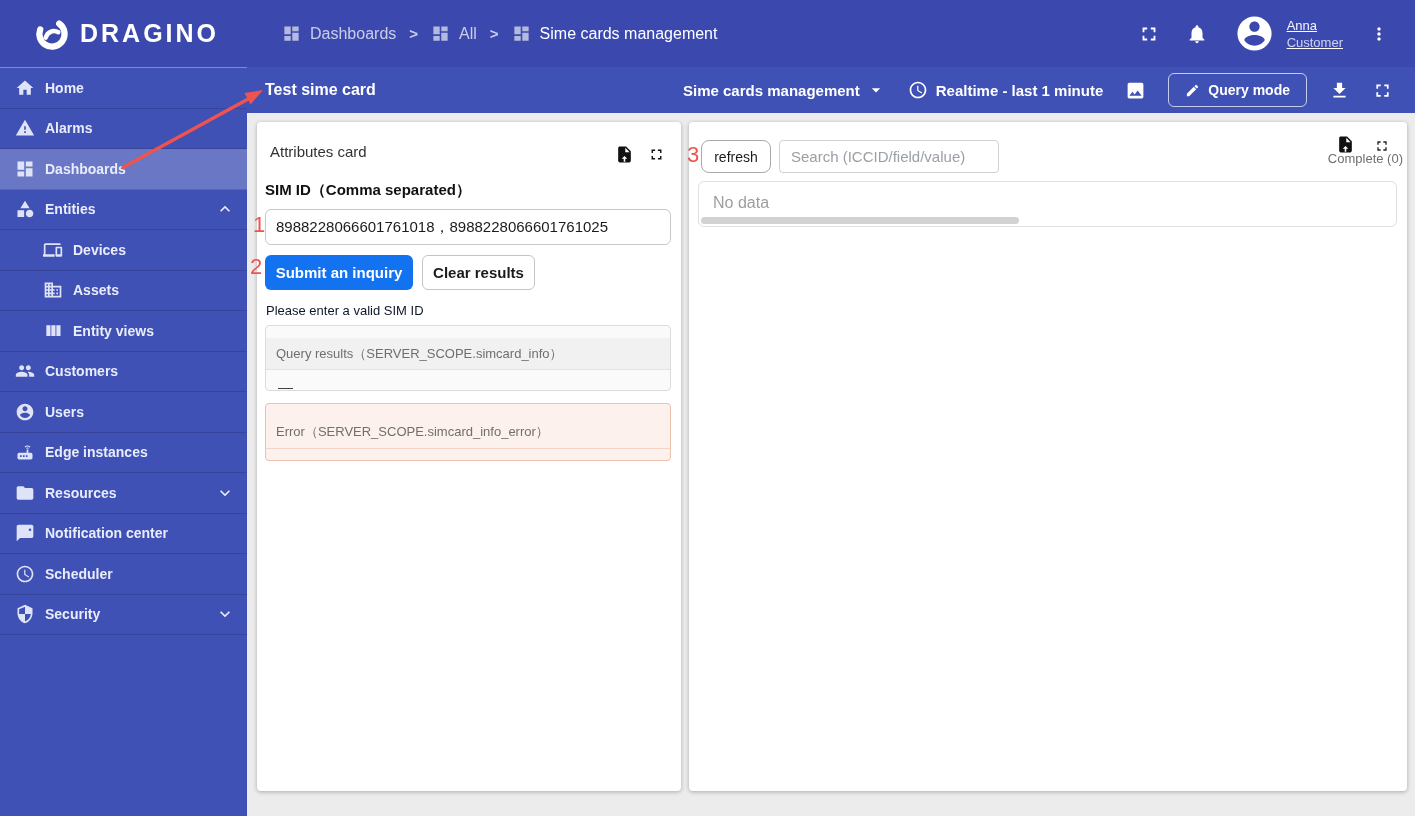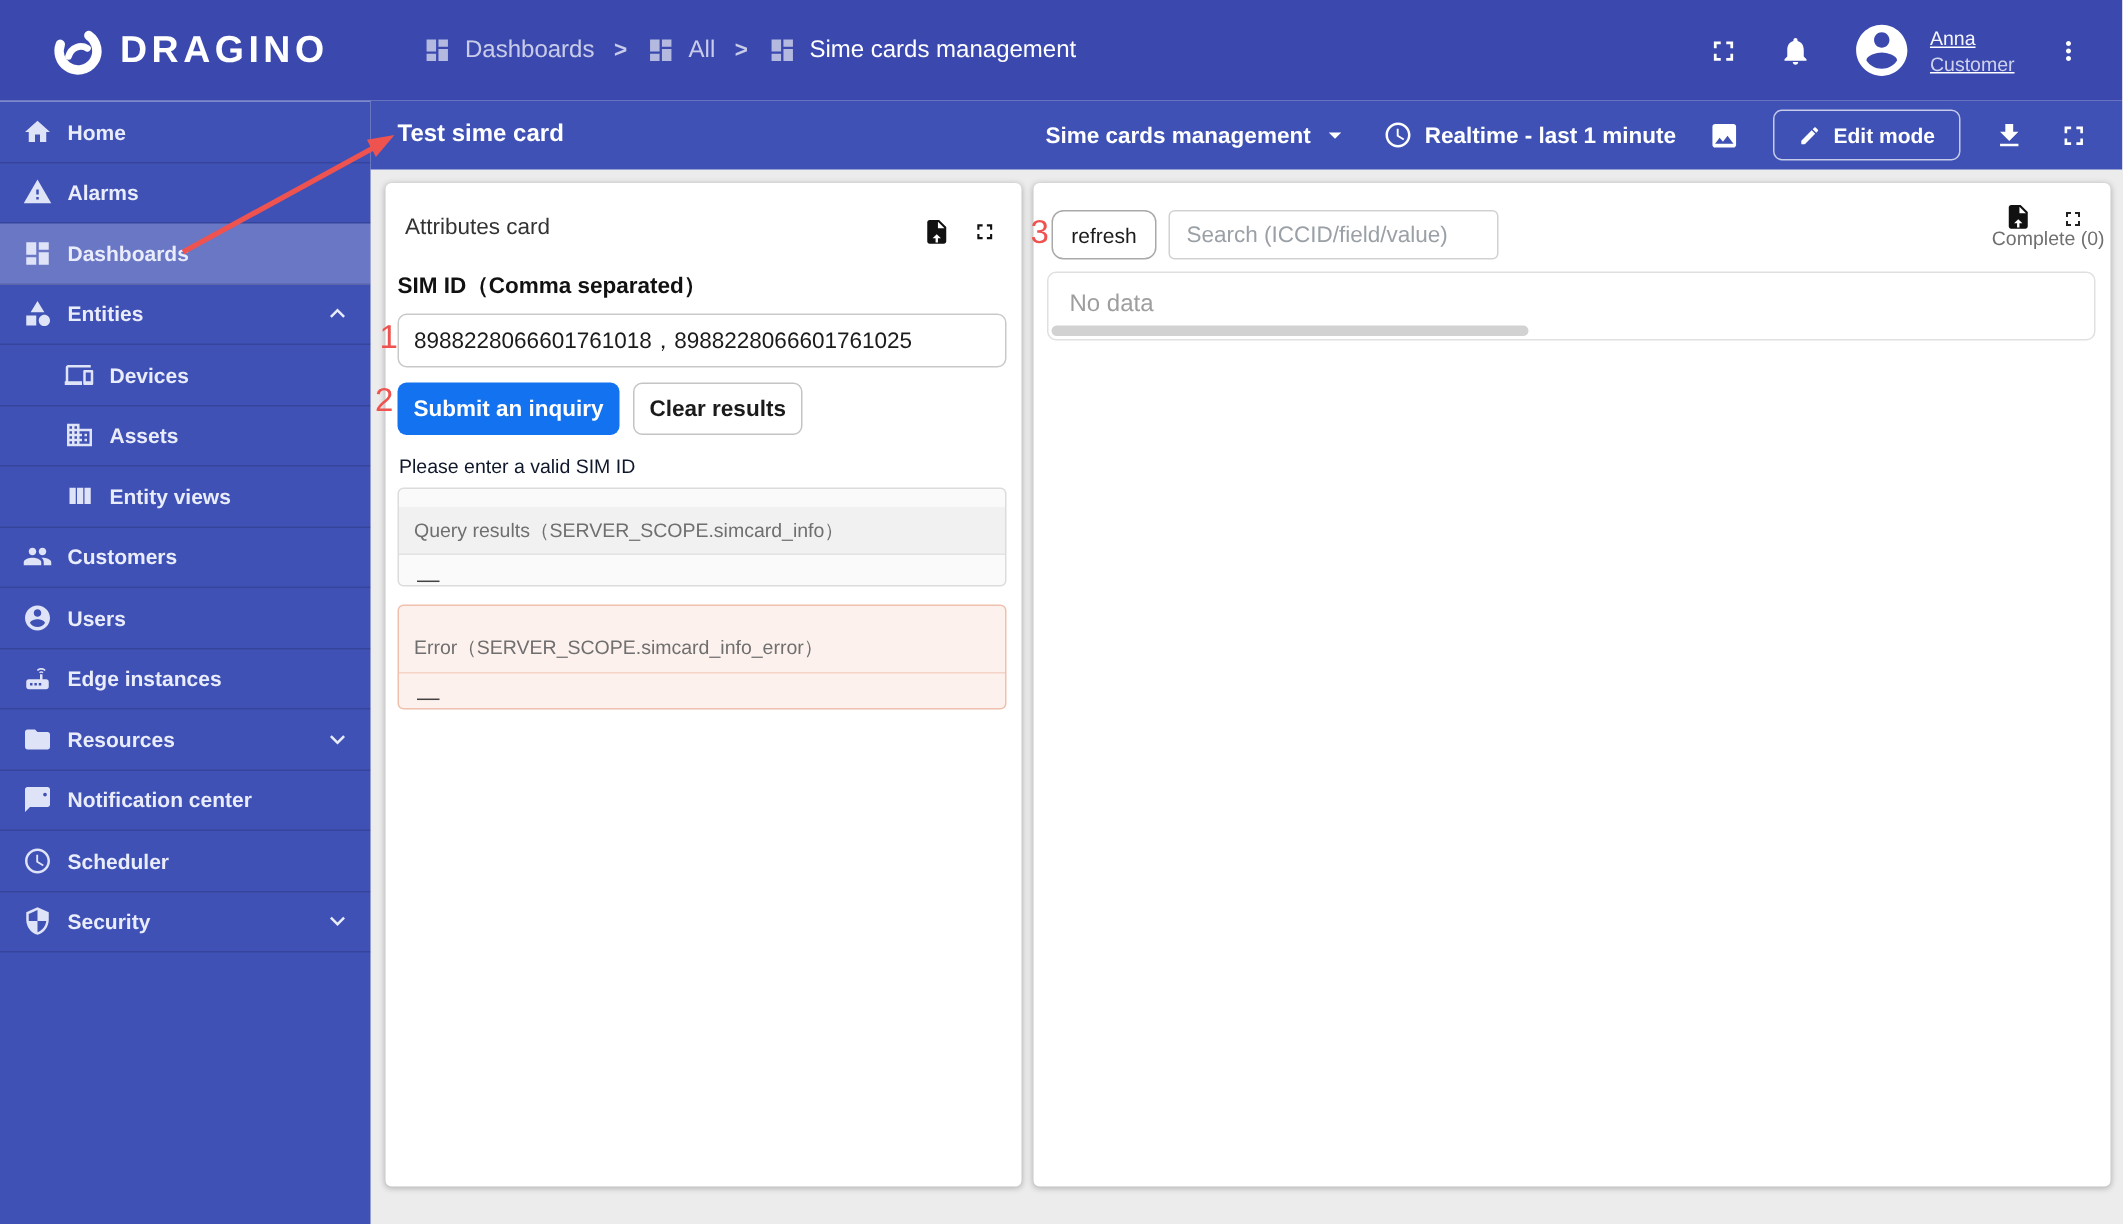--- a/index.html
+++ b/index.html
@@ -53,21 +53,21 @@
   .sim-input { position:absolute; left:8px; top:87px; width:406px; height:36px; border:1px solid #c9c9c9; border-radius:6px; padding:0 10px; font-size:15px; color:#1b1b1b; font-family:inherit; }
   .btn-submit { position:absolute; left:8px; top:133px; width:148px; height:35px; background:#1372f0; color:#fff; border:none; border-radius:6px; font-size:15px; font-weight:700; cursor:pointer; font-family:inherit; }
   .btn-clear { position:absolute; left:165px; top:133px; width:113px; height:35px; background:#fff; color:#1b1b1b; border:1px solid #c4c4c4; border-radius:6px; font-size:15px; font-weight:700; cursor:pointer; font-family:inherit; }
   .hint { position:absolute; left:9px; top:181px; font-size:13px; color:#0f172a; }
 
   .result-box { position:absolute; left:8px; width:406px; border-radius:4px; overflow:hidden; }
   .qbox { top:203px; height:66px; border:1px solid #dcdcdc; background:#fafafa; }
   .qbox .rb-head { height:32px; background:#f1f1f1; border-bottom:1px solid #e3e3e3; }
   .rb-head { display:flex; align-items:center; padding:0 10px; font-size:13px; color:#6f6f6f;margin-top:12px; }
   .rb-body { display:flex; align-items:center; padding:0 12px; font-size:15px; color:#424242; height:33px; }
-  .ebox { top:281px; height:70px; border:1px solid #f0c0ae; background:#fdf1ed; }
+  .ebox { top:281px; height:58px; border:1px solid #f0c0ae; background:#fdf1ed; }
   .ebox .rb-head { height:33px; border-bottom:1px solid #f3d4c7; }
 
   .btn-refresh { position:absolute; left:12px; top:18px; width:70px; height:33px; background:#fff; border:1px solid #a9a9a9; border-radius:8px; font-size:14px; color:#1b1b1b; cursor:pointer; font-family:inherit; }
   .search-input { position:absolute; left:90px; top:18px; width:220px; height:33px; border:1px solid #d2d2d2; border-radius:4px; padding:0 11px; font-size:15px; color:#333; font-family:inherit; }
   .search-input::placeholder { color:#9aa0a6; }
   .status-txt { position:absolute; right:4px; top:29px; font-size:13px; color:#6f6f6f; }
   .ric-export { position:absolute; right:52px; top:13px; }
   .ric-fs { position:absolute; right:17px; top:16px; color:#222; }
   .nodata-box { position:absolute; left:9px; top:59px; width:699px; height:46px; border:1px solid #e0e0e0; border-radius:6px; background:#fff; }
   .nodata-txt { position:absolute; left:14px; top:12px; font-size:16px; color:#9e9e9e; }
@@ -253,21 +253,21 @@
       </div>
       <button class="tbtn">
         <svg width="21" height="21" viewBox="0 0 24 24" fill="currentColor">
             <path d="M21 19V5c0-1.1-.9-2-2-2H5c-1.1 0-2 .9-2 2v14c0 1.1.9 2 2 2h14c1.1 0 2-.9 2-2zM8.5 13.5l2.5 3.01L14.5 12l4.5 6H5l3.5-4.5z"></path>
           </svg>
       </button>
       <button class="edit-btn">
         <svg width="15" height="15" viewBox="0 0 24 24" fill="currentColor">
             <path d="M3 17.25V21h3.75L17.81 9.94l-3.75-3.75L3 17.25zM20.71 7.04c.39-.39.39-1.02 0-1.41l-2.34-2.34a.9959.9959 0 00-1.41 0l-1.83 1.83 3.75 3.75 1.83-1.83z"></path>
           </svg>
-        <span>Edit mode</span>
+        <span>Query mode</span>
       </button>
       <button class="tbtn">
         <svg width="21" height="21" viewBox="0 0 24 24" fill="currentColor">
             <path d="M19 9h-4V3H9v6H5l7 7 7-7zM5 18v2h14v-2H5z"></path>
           </svg>
       </button>
       <button class="tbtn">
         <svg width="21" height="21" viewBox="0 0 24 24" fill="currentColor">
             <path d="M7 14H5v5h5v-2H7v-3zm-2-4h2V7h3V5H5v5zm12 7h-3v2h5v-5h-2v3zM14 5v2h3v3h2V5h-5z"></path>
           </svg>

